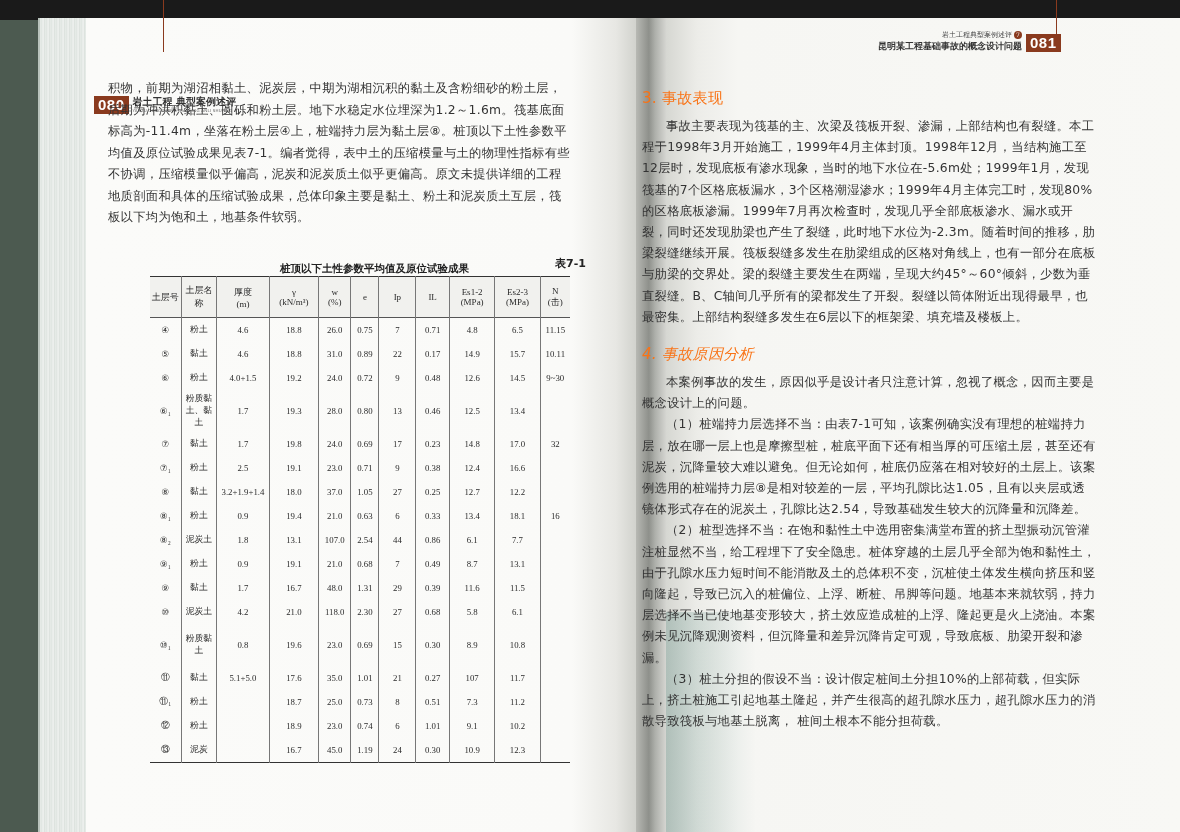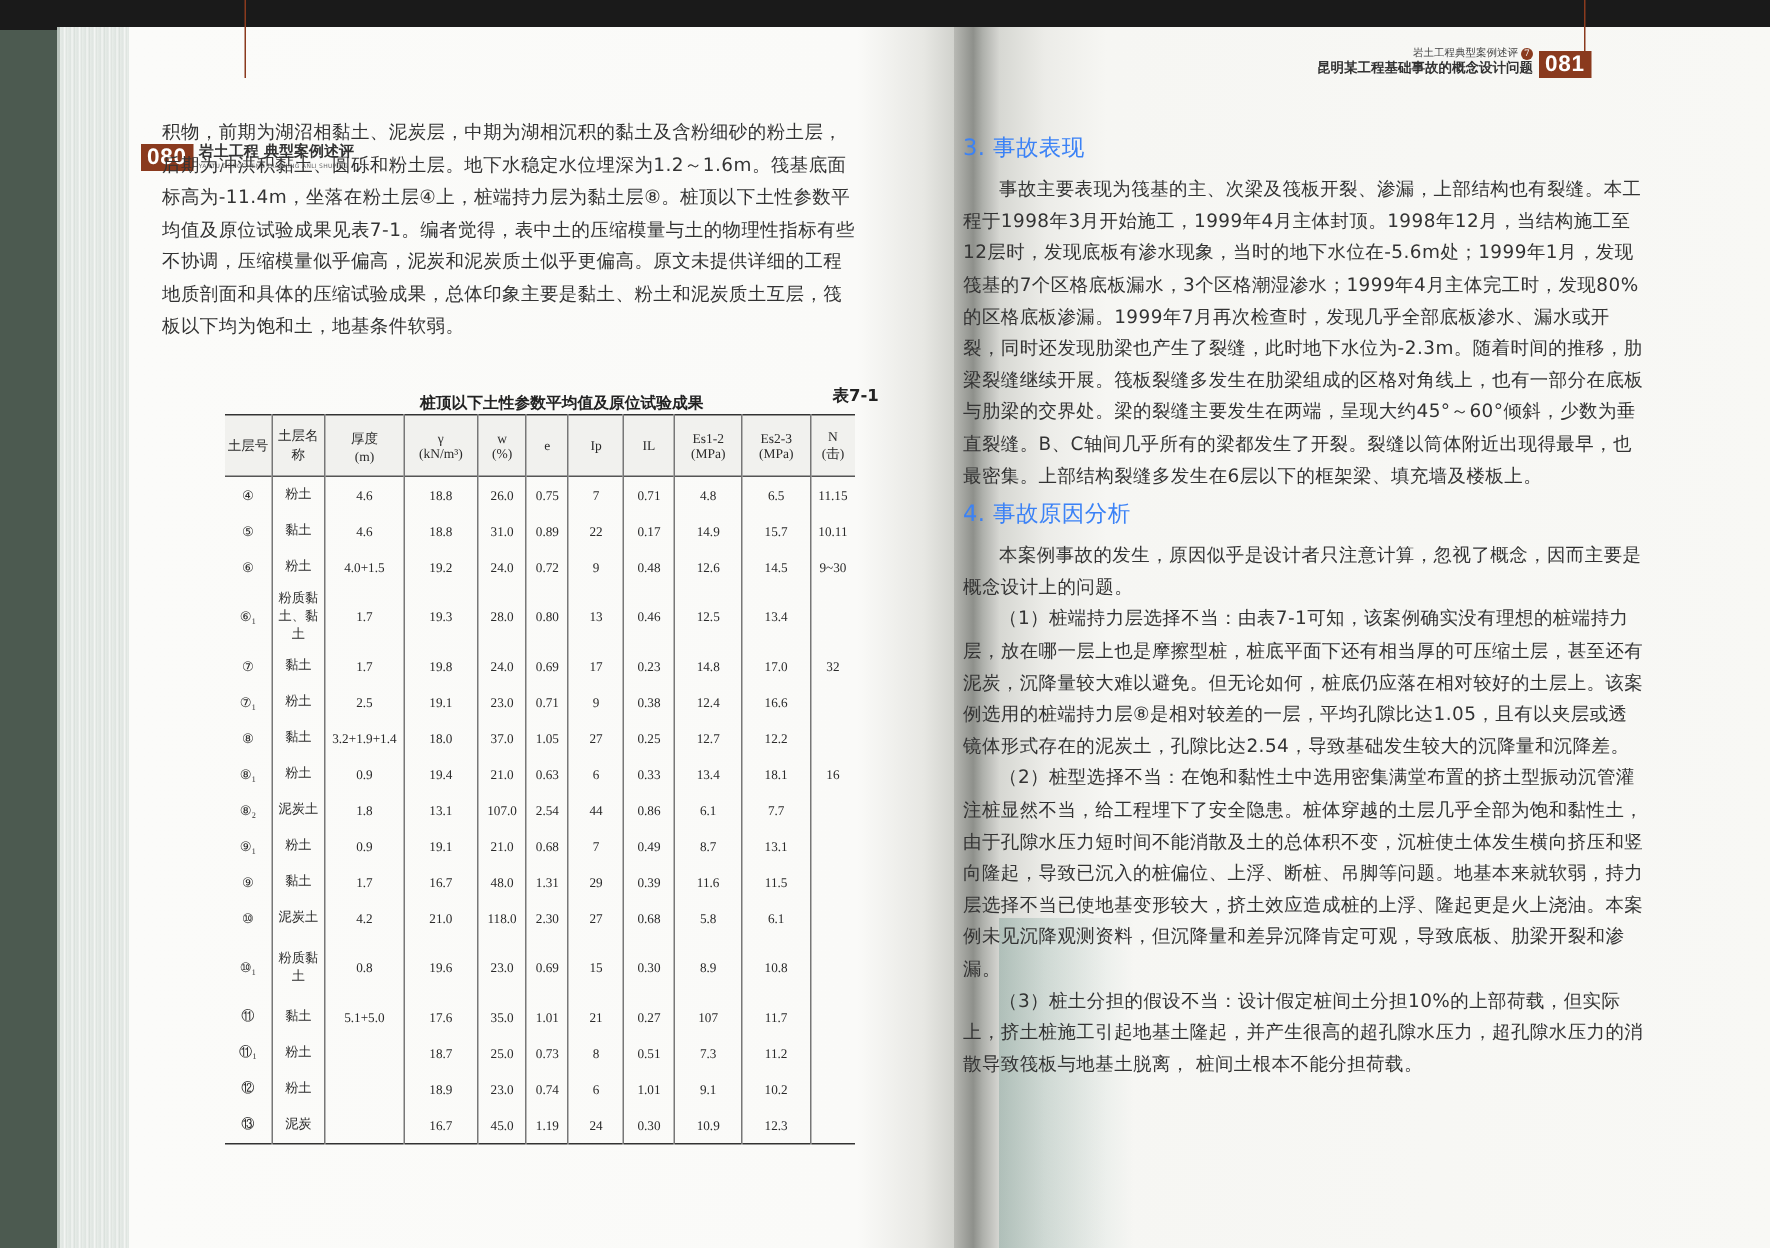--- a/index.html
+++ b/index.html
@@ -25,23 +25,23 @@
   .hdr-right .t1{font-size:7px;color:#444;font-family:"DejaVu Serif",serif;line-height:10px;}
   .hdr-right .t1 .badge{display:inline-block;width:8px;height:8px;border-radius:50%;background:#8a3a1e;color:#fff;font-size:6px;text-align:center;line-height:8px;margin-left:2px;}
   .hdr-right .t2{font-size:9px;font-weight:bold;color:#333;font-family:"DejaVu Serif",serif;line-height:12px;}
   .hdr-rule-right{position:absolute;left:1056px;top:0;width:1px;height:34px;background:#8a3a1e;}
 
   
   .para{position:absolute;font-size:12.3px;line-height:21.5px;color:#333;letter-spacing:.3px;}
   .para p{margin:0;}
   .left-para{left:108px;top:78px;width:466px;}
   .right-text{left:642px;top:86px;width:454px;}
-  .right-text h2{margin:0 0 6px 0;font-size:15px;font-weight:normal;color:#3b82f6;line-height:24px;}
+  .right-text h2{margin:0 0 6px 0;font-size:15px;font-weight:normal;color:#f97316;line-height:24px;}
   .right-text .p{text-indent:24px;margin:0;font-size:12.3px;line-height:21.2px;}
-  .right-text .sec2{margin-top:2px;}
+  .right-text .sec2{margin-top:14px;font-style:italic;}
 
   
   .tbl-caption{position:absolute;left:280px;top:262px;font-size:10.5px;font-weight:bold;color:#222;}
   .tbl-no{position:absolute;left:555px;top:256px;font-size:11px;font-weight:bold;color:#222;}
   table.soil{position:absolute;left:150px;top:276px;width:420px;border-collapse:collapse;font-family:"Liberation Serif","DejaVu Serif",serif;font-size:8.8px;color:#2a2a2a;}
   table.soil th{font-weight:normal;font-size:9px;border-left:1px solid #777;padding:2px 1px;height:36px;background:#f1f1ee;}
   table.soil th:first-child{border-left:none;}
   table.soil thead tr{border-top:1.5px solid #333;border-bottom:1px solid #555;}
   table.soil td{text-align:center;border-left:1px solid #777;padding:0 1px;height:24px;}
   table.soil td:first-child{border-left:none;}

